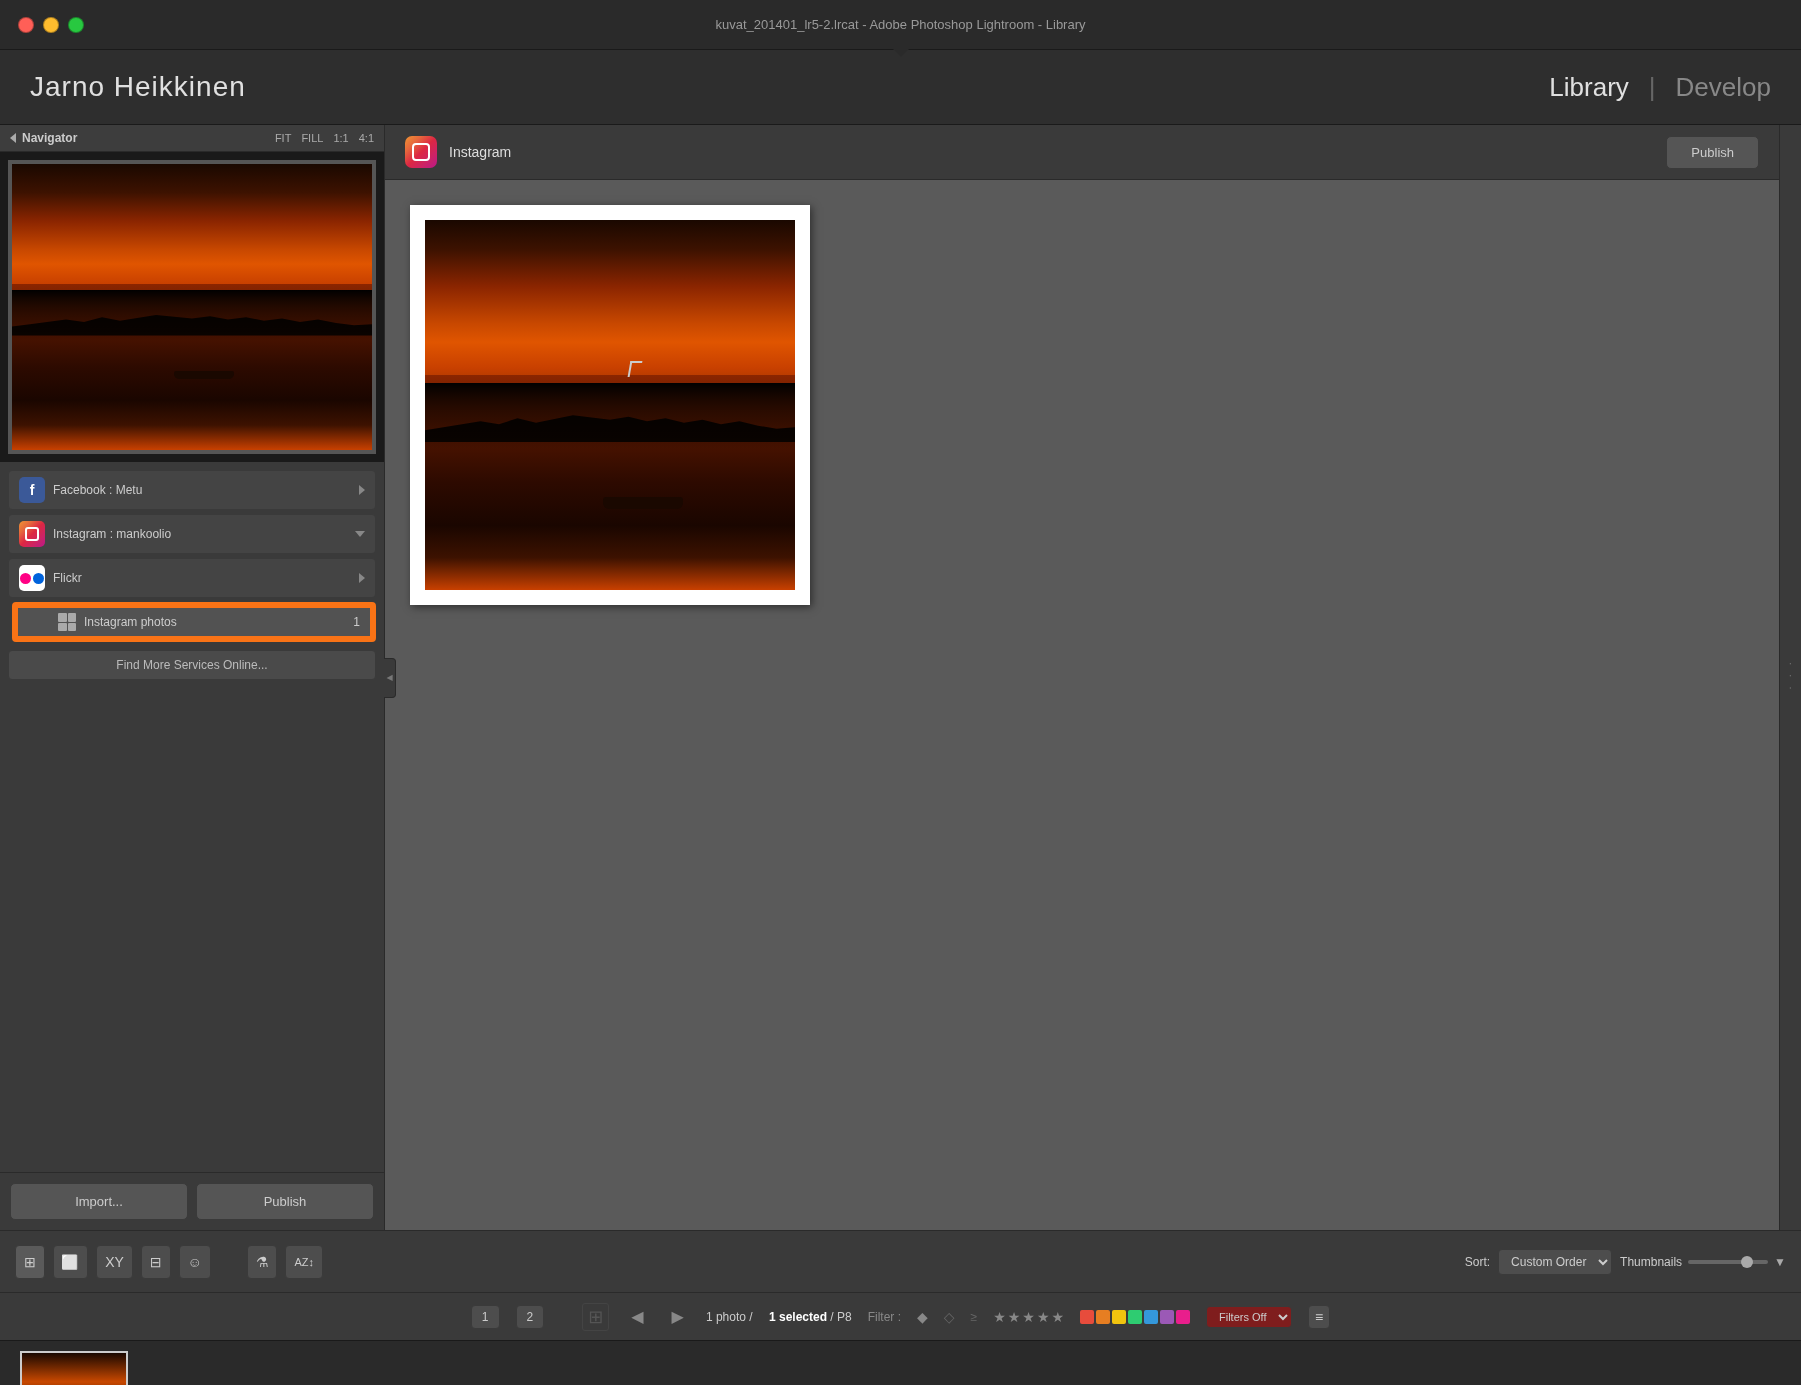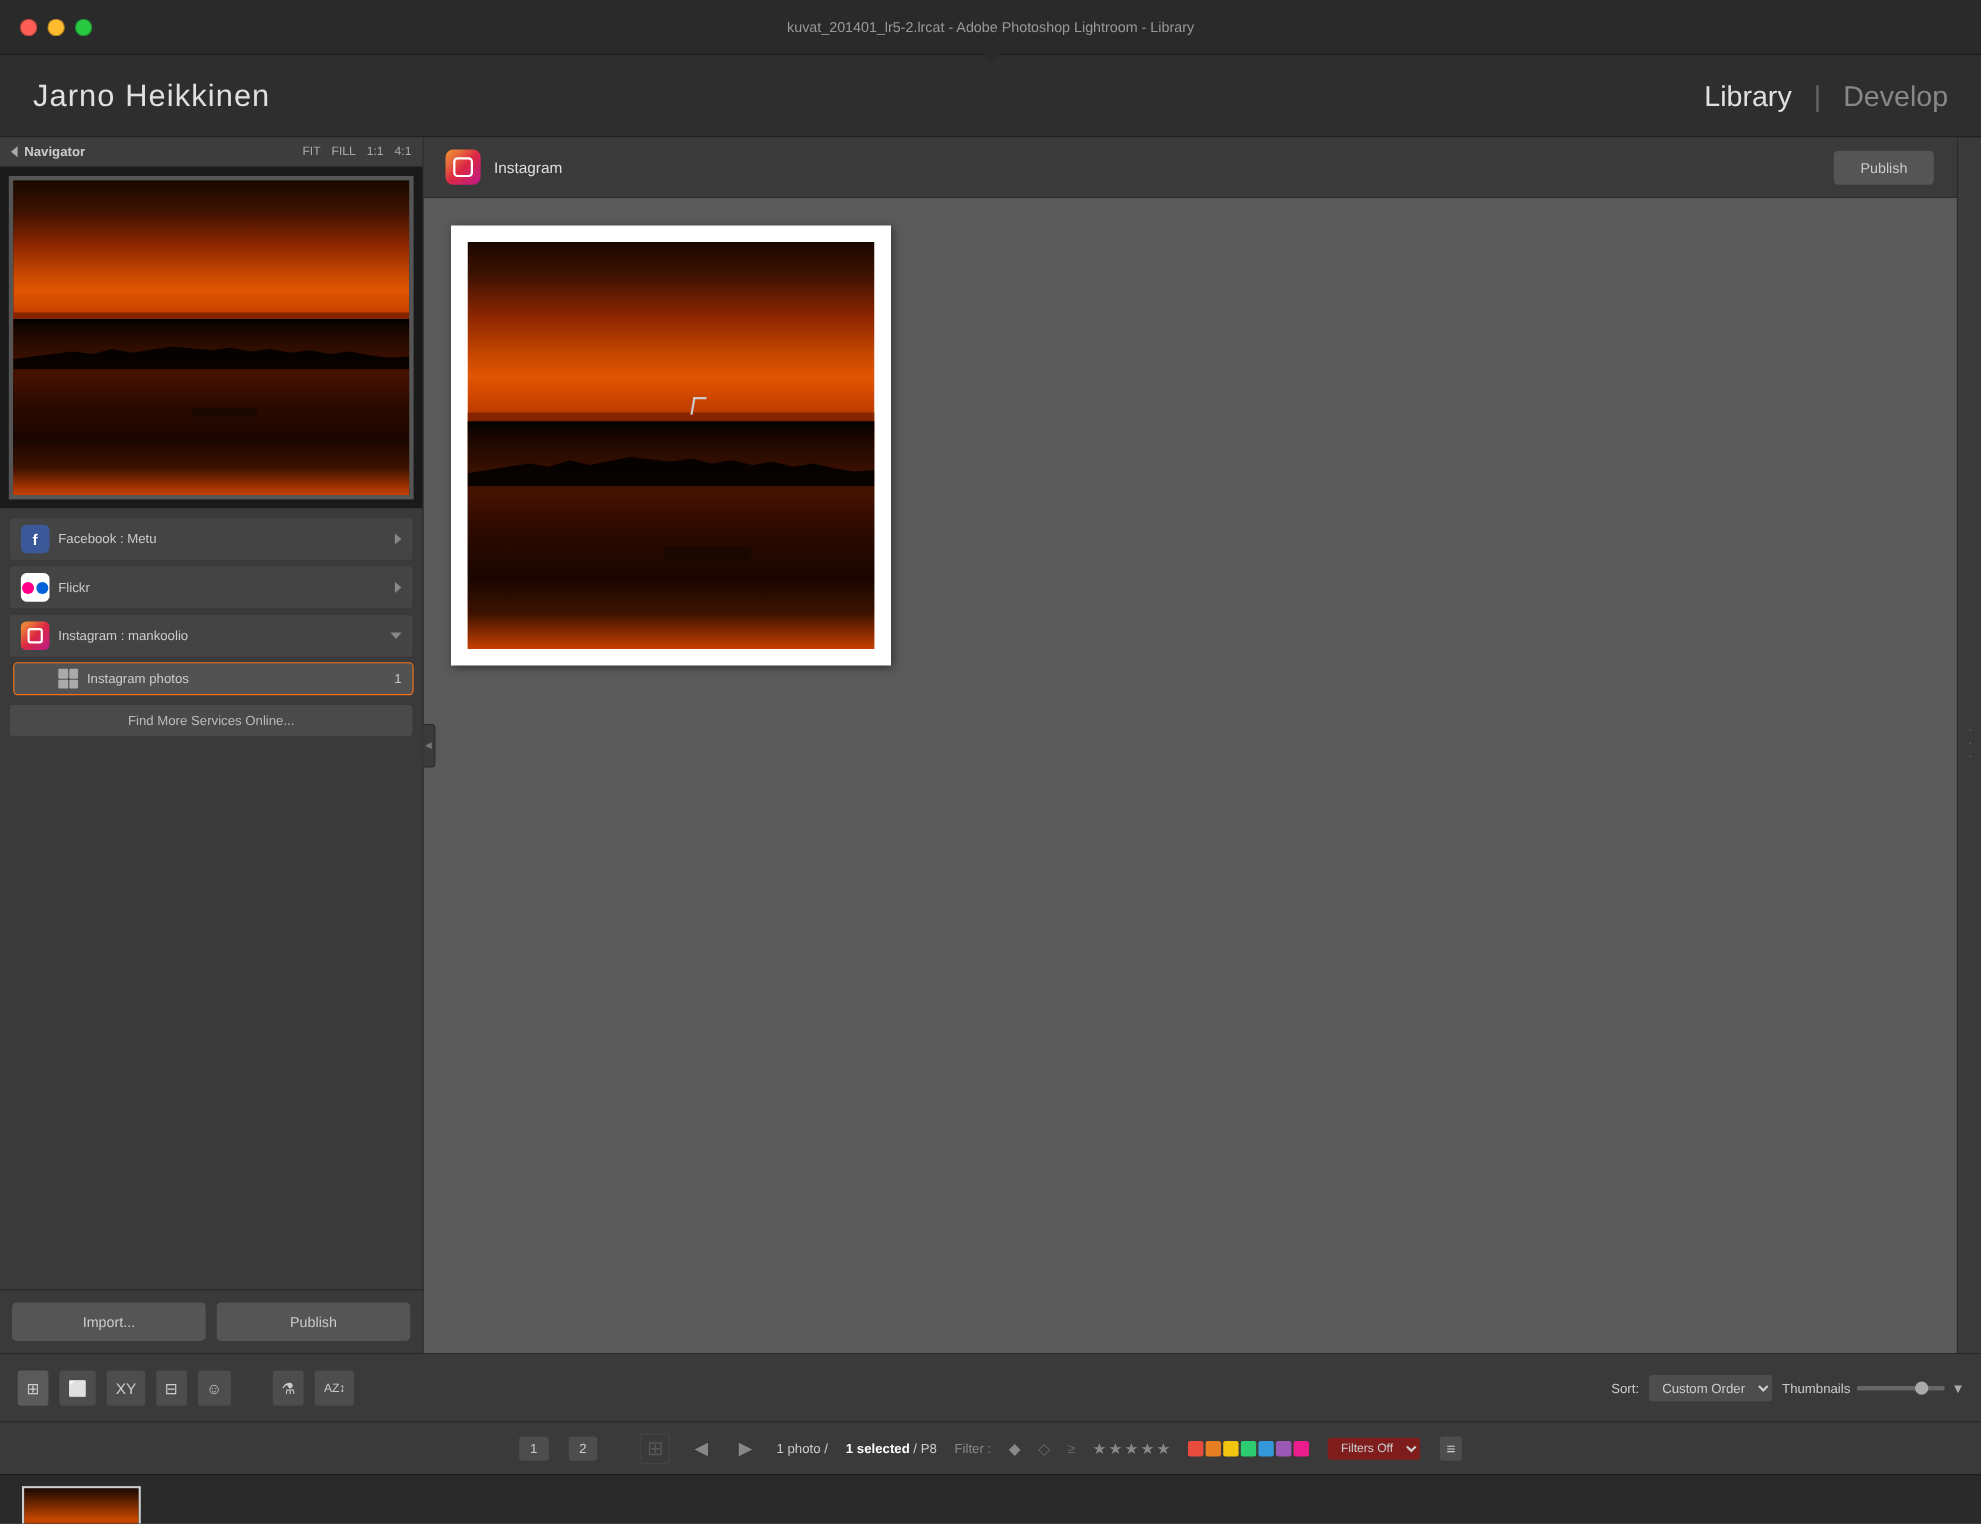--- a/index.html
+++ b/index.html
@@ -253,21 +253,21 @@
 
     .service-sub-row {
       background: #525252;
       border-radius: 4px;
       padding: 5px 10px 5px 40px;
       display: flex;
       align-items: center;
       justify-content: space-between;
       cursor: pointer;
       margin-left: 4px;
-      border: 1px solid #f97316;
+      border: 6px solid #f97316;
     }
     .service-sub-left {
       display: flex;
       align-items: center;
       gap: 8px;
     }
 
     .find-more-btn {
       background: #4a4a4a;
       border: 1px solid #3a3a3a;
@@ -698,39 +698,39 @@
       <div class="service-row">
         <div class="service-left">
           <div class="service-icon fb-icon">f</div>
           <span class="service-name">Facebook : Metu</span>
         </div>
         <div class="service-arrow"></div>
       </div>
 
       <div class="service-row">
         <div class="service-left">
+          <div class="service-icon instagram-icon">
+            <div class="insta-logo-inner" style="width:14px;height:14px;border:2px solid white;border-radius:3px;"></div>
+          </div>
+          <span class="service-name">Instagram : mankoolio</span>
+        </div>
+        <div class="service-arrow-down"></div>
+      </div>
+
+      <div class="service-row">
+        <div class="service-left">
           <div class="service-icon flickr-icon">
             <div class="flickr-dots">
               <div class="flickr-dot-pink"></div>
               <div class="flickr-dot-blue"></div>
             </div>
           </div>
           <span class="service-name">Flickr</span>
         </div>
         <div class="service-arrow"></div>
-      </div>
-
-      <div class="service-row">
-        <div class="service-left">
-          <div class="service-icon instagram-icon">
-            <div class="insta-logo-inner" style="width:14px;height:14px;border:2px solid white;border-radius:3px;"></div>
-          </div>
-          <span class="service-name">Instagram : mankoolio</span>
-        </div>
-        <div class="service-arrow-down"></div>
       </div>
 
       <div class="service-sub-row">
         <div class="service-sub-left">
           <div class="grid-sub-icon">
             <div></div>
             <div></div>
             <div></div>
             <div></div>
           </div>

